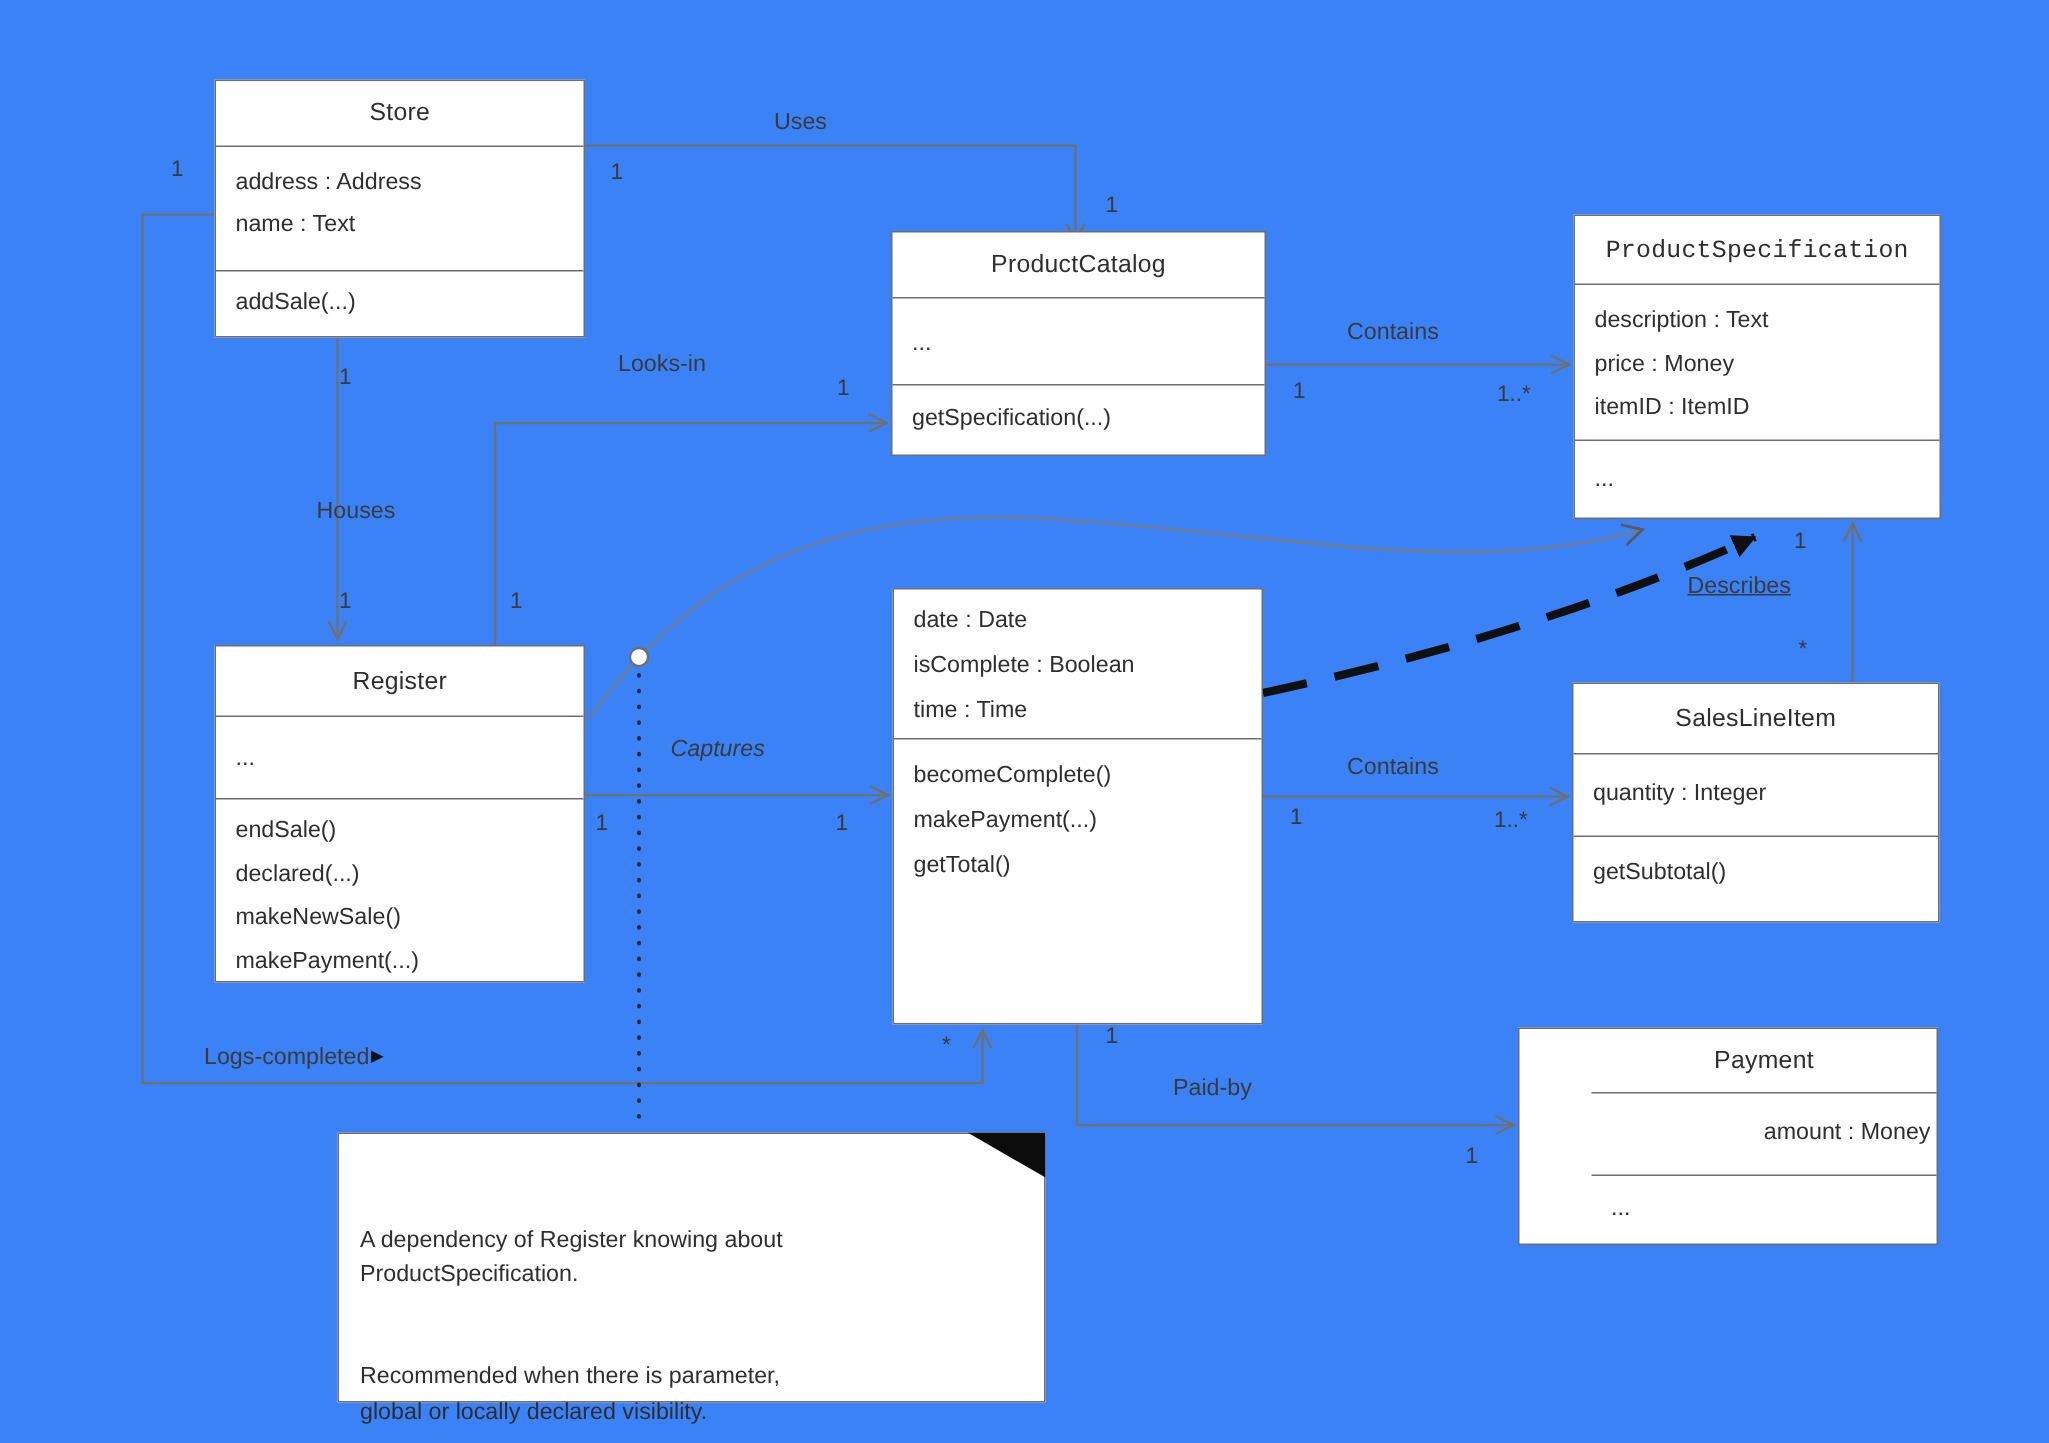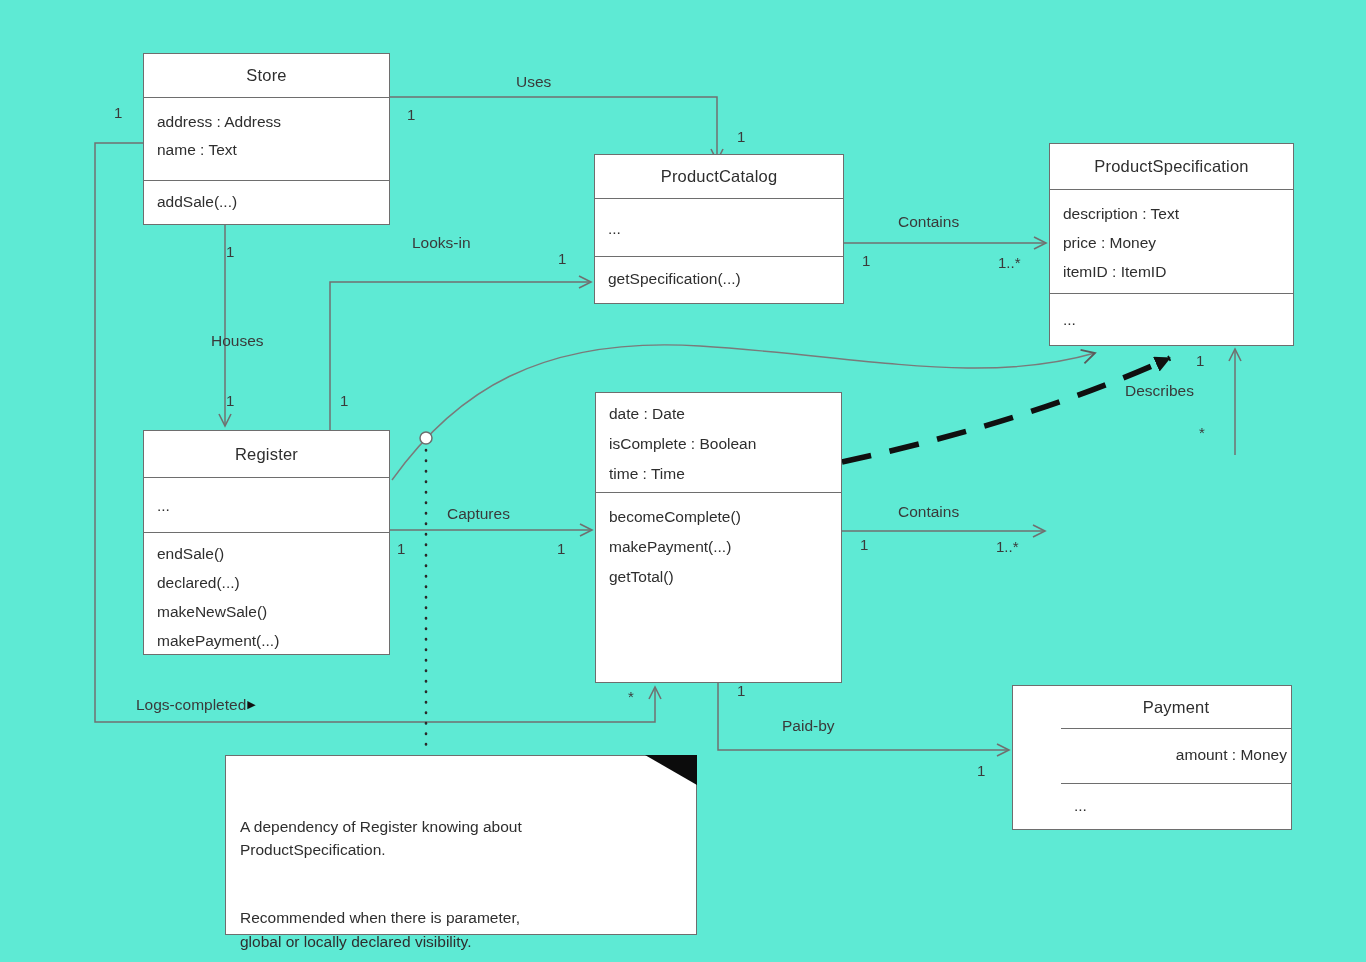--- a/index.html
+++ b/index.html
@@ -1,16 +1,16 @@
 <!DOCTYPE html>
 <html><head>
 <meta charset="utf-8">
 <style>
   html,body{margin:0;padding:0;background:#fff;}
-  #canvas{position:relative;width:1366px;height:962px;background:#5eead4;overflow:hidden;
+  #canvas{position:relative;width:1366px;height:962px;background:#3b82f6;overflow:hidden;
           font-family:"Liberation Sans", sans-serif;color:#2e2e2e;}
   svg.wires{position:absolute;left:0;top:0;pointer-events:none;}
   .cls{position:absolute;background:#fff;border:1.6px solid #6e6e6e;box-sizing:border-box;
        display:flex;flex-direction:column;}
   .cls-title{border-bottom:1.6px solid #6e6e6e;display:flex;align-items:center;justify-content:center;
        font-size:16.5px;letter-spacing:.2px;box-sizing:border-box;flex:0 0 auto;}
   .cls-sec{border-bottom:1.6px solid #6e6e6e;box-sizing:border-box;padding:5px 4px 0 13px;
        font-size:15.5px;flex:0 0 auto;overflow:hidden;}
   .cls-sec.last{border-bottom:none;flex:1 1 auto;}
   .memb{line-height:28px;white-space:nowrap;}
@@ -82,21 +82,21 @@
     <div class="cls-title" style="height:44px;">ProductCatalog</div>
     <div class="cls-sec" style="height:58px;padding-top:16px;">
       <div class="memb">...</div>
     </div>
     <div class="cls-sec last" style="padding-top:8px;">
       <div class="memb">getSpecification(...)</div>
     </div>
   </div>
 
   <div class="cls" style="left:1049px;top:143px;width:245px;height:203px;">
-    <div class="cls-title" style="height:46px;">ProductSpecification</div>
+    <div class="cls-title" style="height:46px;font-family:Liberation Mono, monospace;">ProductSpecification</div>
     <div class="cls-sec" style="height:104px;padding-top:9px;">
       <div class="memb" style="line-height:29px;">description : Text</div>
       <div class="memb" style="line-height:29px;">price : Money</div>
       <div class="memb" style="line-height:29px;">itemID : ItemID</div>
     </div>
     <div class="cls-sec last" style="padding-top:12px;">
       <div class="memb">...</div>
     </div>
   </div>
 
@@ -119,38 +119,47 @@
       <div class="memb" style="line-height:30px;">isComplete : Boolean</div>
       <div class="memb" style="line-height:30px;">time : Time</div>
     </div>
     <div class="cls-sec last" style="padding-top:9px;">
       <div class="memb" style="line-height:30px;">becomeComplete()</div>
       <div class="memb" style="line-height:30px;">makePayment(...)</div>
       <div class="memb" style="line-height:30px;">getTotal()</div>
     </div>
   </div>
 
+  <div class="cls" style="left:1048px;top:455px;width:245px;height:160px;">
+    <div class="cls-title" style="height:47px;">SalesLineItem</div>
+    <div class="cls-sec" style="height:55px;padding-top:12px;">
+      <div class="memb">quantity : Integer</div>
+    </div>
+    <div class="cls-sec last" style="padding-top:10px;">
+      <div class="memb">getSubtotal()</div>
+    </div>
+  </div>
 
   <div class="cls" style="left:1012px;top:685px;width:280px;height:145px;padding-left:48px;">
     <div class="cls-title" style="height:43px;">Payment</div>
     <div class="cls-sec" style="height:55px;padding-top:12px;text-align:right;">
       <div class="memb">amount : Money</div>
     </div>
     <div class="cls-sec last" style="padding-top:8px;">
       <div class="memb">...</div>
     </div>
   </div>
 
   <div class="alabel" style="left:516px;top:73px;">Uses</div>
   <div class="alabel" style="left:211px;top:332px;">Houses</div>
   <div class="alabel" style="left:412px;top:234px;">Looks-in</div>
-  <div class="alabel" style="left:447px;top:505px;">Captures</div>
+  <div class="alabel" style="left:447px;top:491px;font-style:italic;">Captures</div>
   <div class="alabel" style="left:898px;top:213px;">Contains</div>
   <div class="alabel" style="left:898px;top:503px;">Contains</div>
-  <div class="alabel" style="left:1125px;top:382px;">Describes</div>
+  <div class="alabel" style="left:1125px;top:382px;text-decoration:underline;">Describes</div>
   <div class="alabel" style="left:782px;top:717px;">Paid-by</div>
   <div class="alabel" style="left:136px;top:696px;"><span>Logs-completed</span><span class="dir-icon">▶</span></div>
 
   <div class="mult" style="left:407px;top:106px;">1</div>
   <div class="mult" style="left:737px;top:128px;">1</div>
   <div class="mult" style="left:226px;top:243px;">1</div>
   <div class="mult" style="left:226px;top:392px;">1</div>
   <div class="mult" style="left:340px;top:392px;">1</div>
   <div class="mult" style="left:558px;top:250px;">1</div>
   <div class="mult" style="left:397px;top:540px;">1</div>

